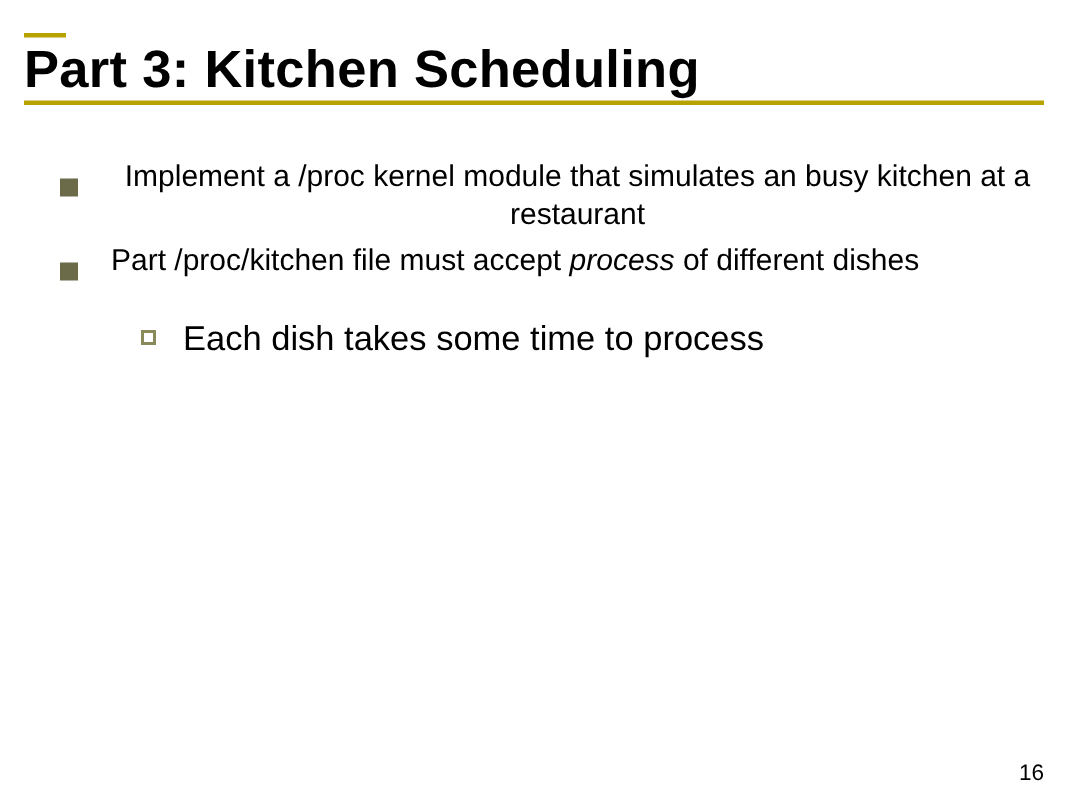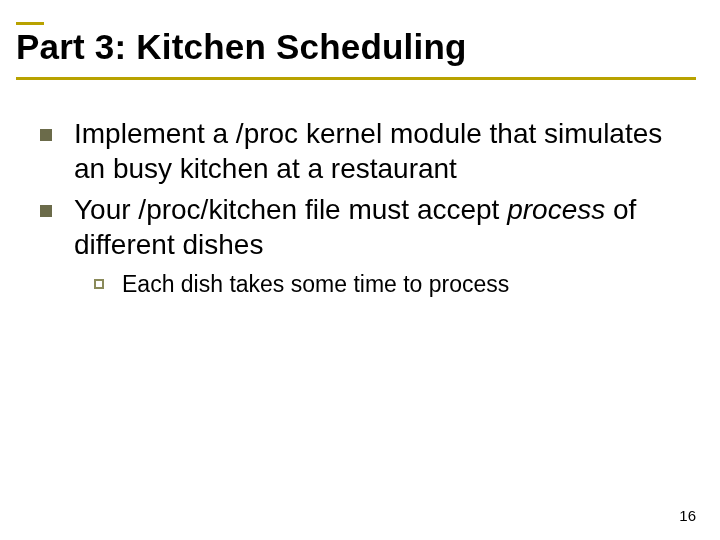--- a/index.html
+++ b/index.html
@@ -21,21 +21,21 @@
   }
   .title-rule-top {
     width: 28px;
     height: 3px;
     background: #b8a200;
     margin-bottom: 2px;
   }
   .title {
     font-size: 35px;
     font-weight: bold;
-    padding-bottom: 10px;
+    padding-bottom: 0;
     border-bottom: 3px solid #b8a200;
     letter-spacing: 0.2px;
   }
   .content {
     margin-top: 36px;
     padding-left: 24px;
   }
   .bullet-row {
     display: flex;
     align-items: flex-start;
@@ -52,25 +52,26 @@
   .bullet-square-small {
     width: 10px;
     height: 10px;
     border: 2px solid #8a8a5a;
     background: transparent;
     flex: 0 0 10px;
     margin-top: 9px;
     margin-right: 18px;
   }
   .bullet-text {
-    font-size: 28px;
+    font-size: 20px;
     line-height: 1.25;
+    text-align: center;
   }
   .sub-list {
-    margin-top: 8px;
+    margin-top: 24px;
     margin-bottom: 18px;
     padding-left: 54px;
   }
   .sub-text {
     font-size: 23px;
     line-height: 1.3;
   }
   .italic { font-style: italic; }
   .page-number {
     position: absolute;
@@ -94,21 +95,21 @@
   <div class="content">
 
     <div class="bullet-row">
       <span class="bullet-square"></span>
       <span class="bullet-text">Implement a /proc kernel module that simulates an busy kitchen at a restaurant</span>
     </div>
 
     <div class="bullet-row">
       <span class="bullet-square"></span>
       <span class="bullet-text">
-        <span>Your /proc/kitchen file must accept </span><span class="italic">process</span><span> of different dishes</span>
+        <span>Part /proc/kitchen file must accept </span><span class="italic">process</span><span> of different dishes</span>
       </span>
     </div>
 
     <div class="sub-list">
       <div class="bullet-row">
         <span class="bullet-square-small"></span>
         <span class="sub-text">Each dish takes some time to process</span>
       </div>
     </div>
 

